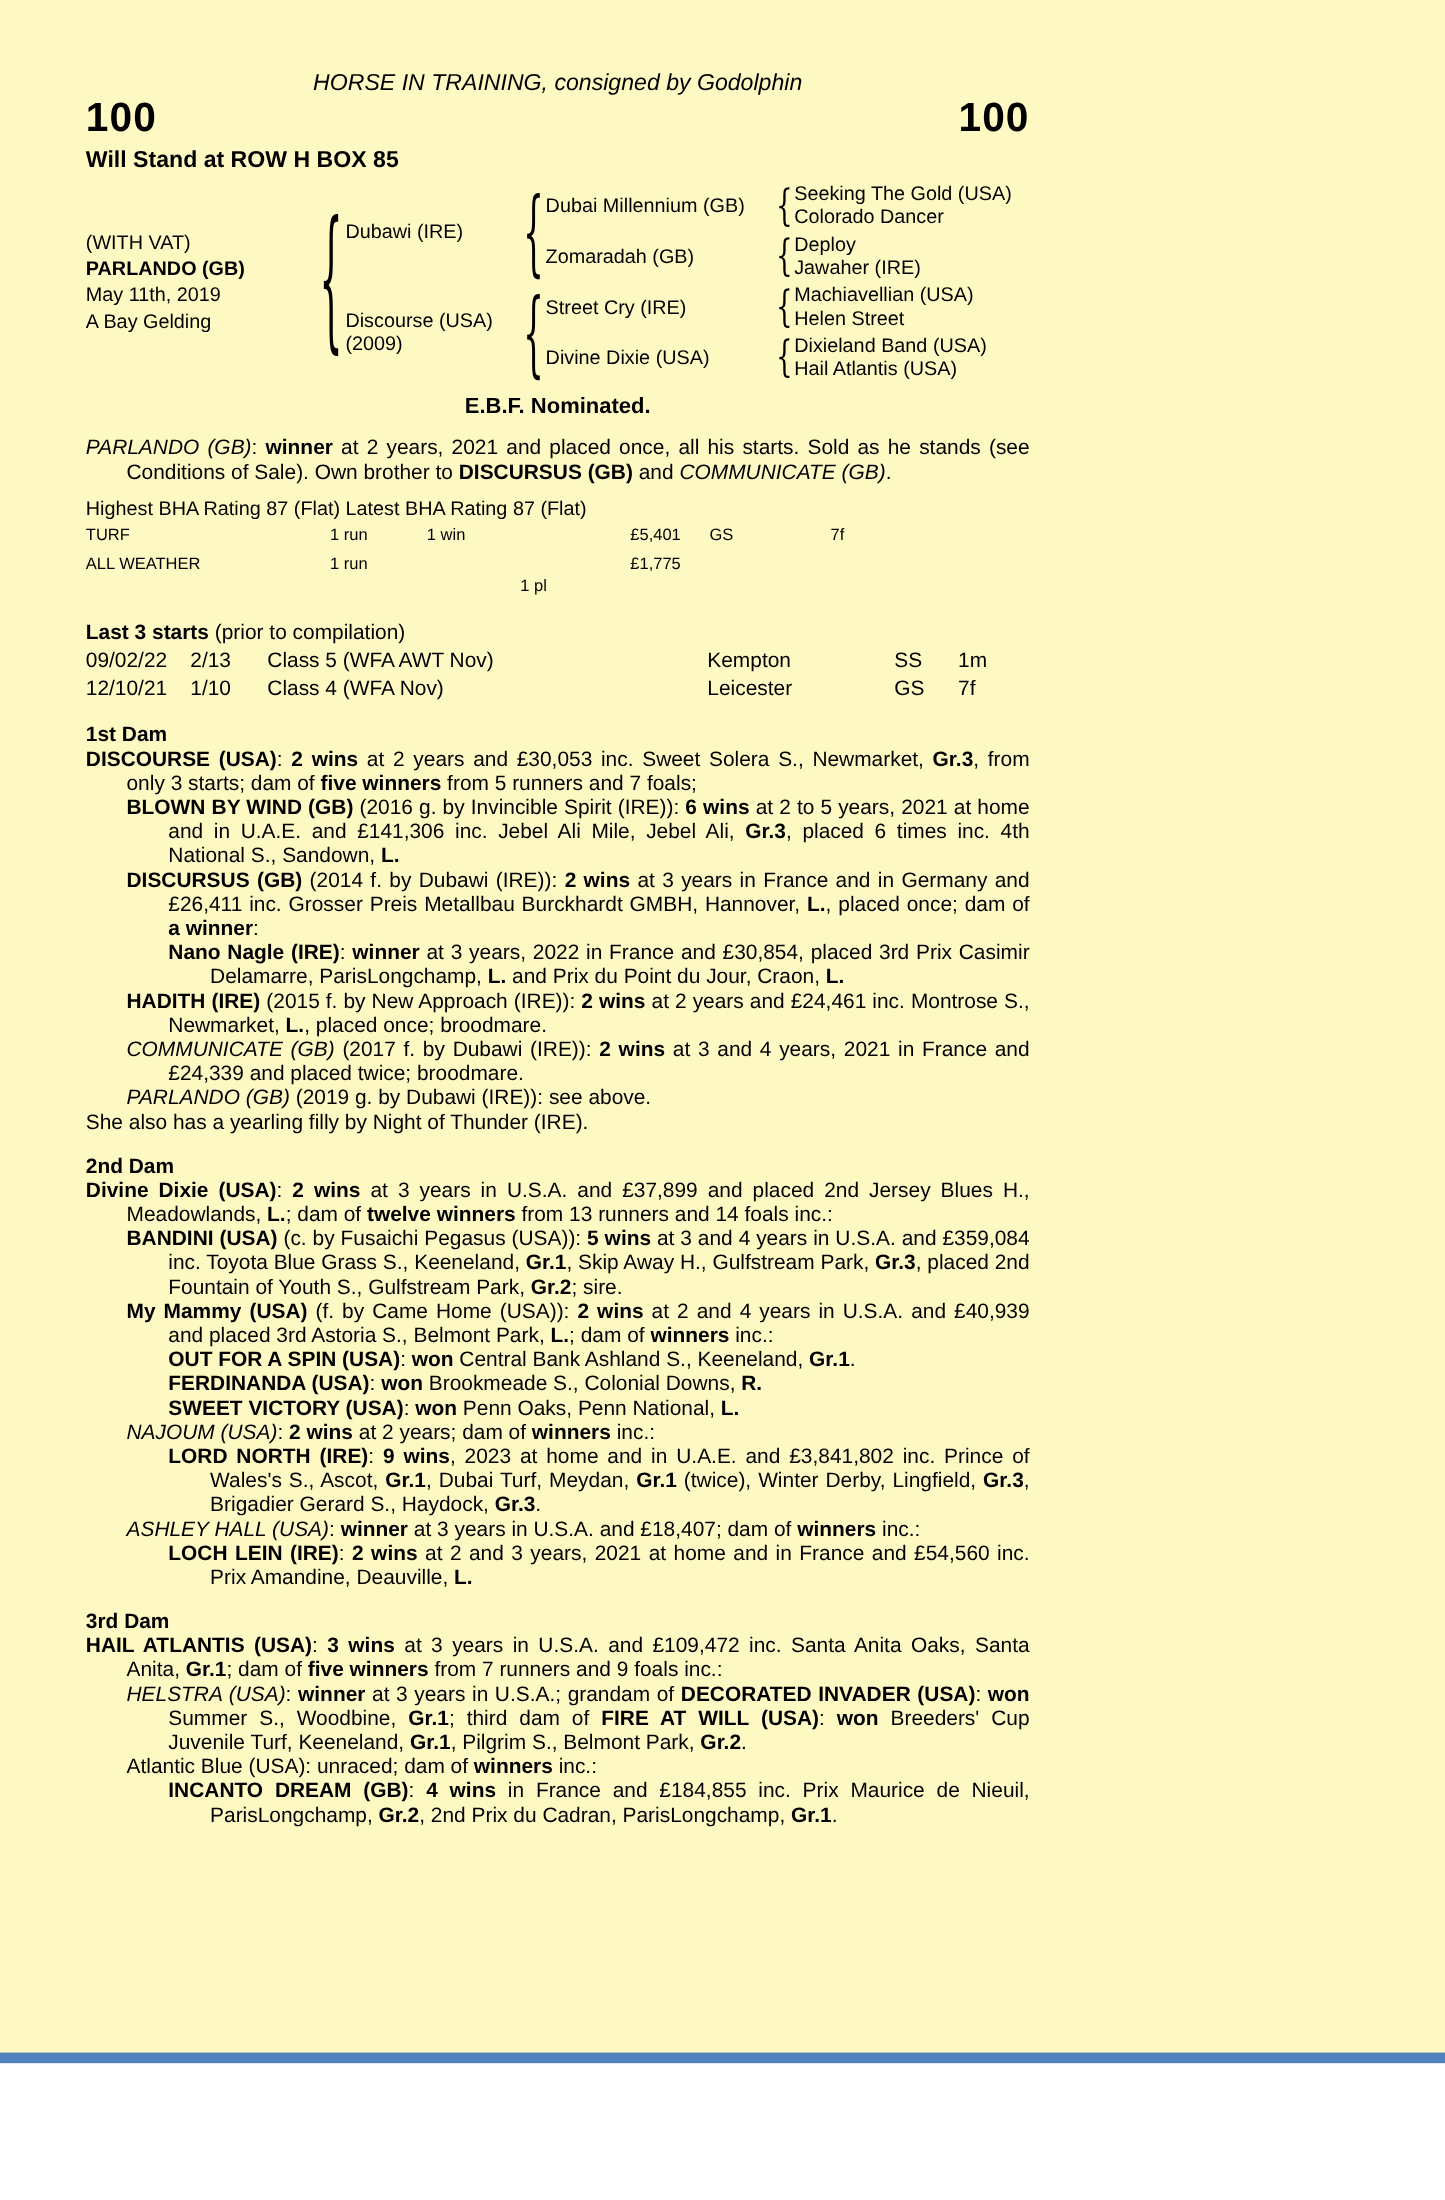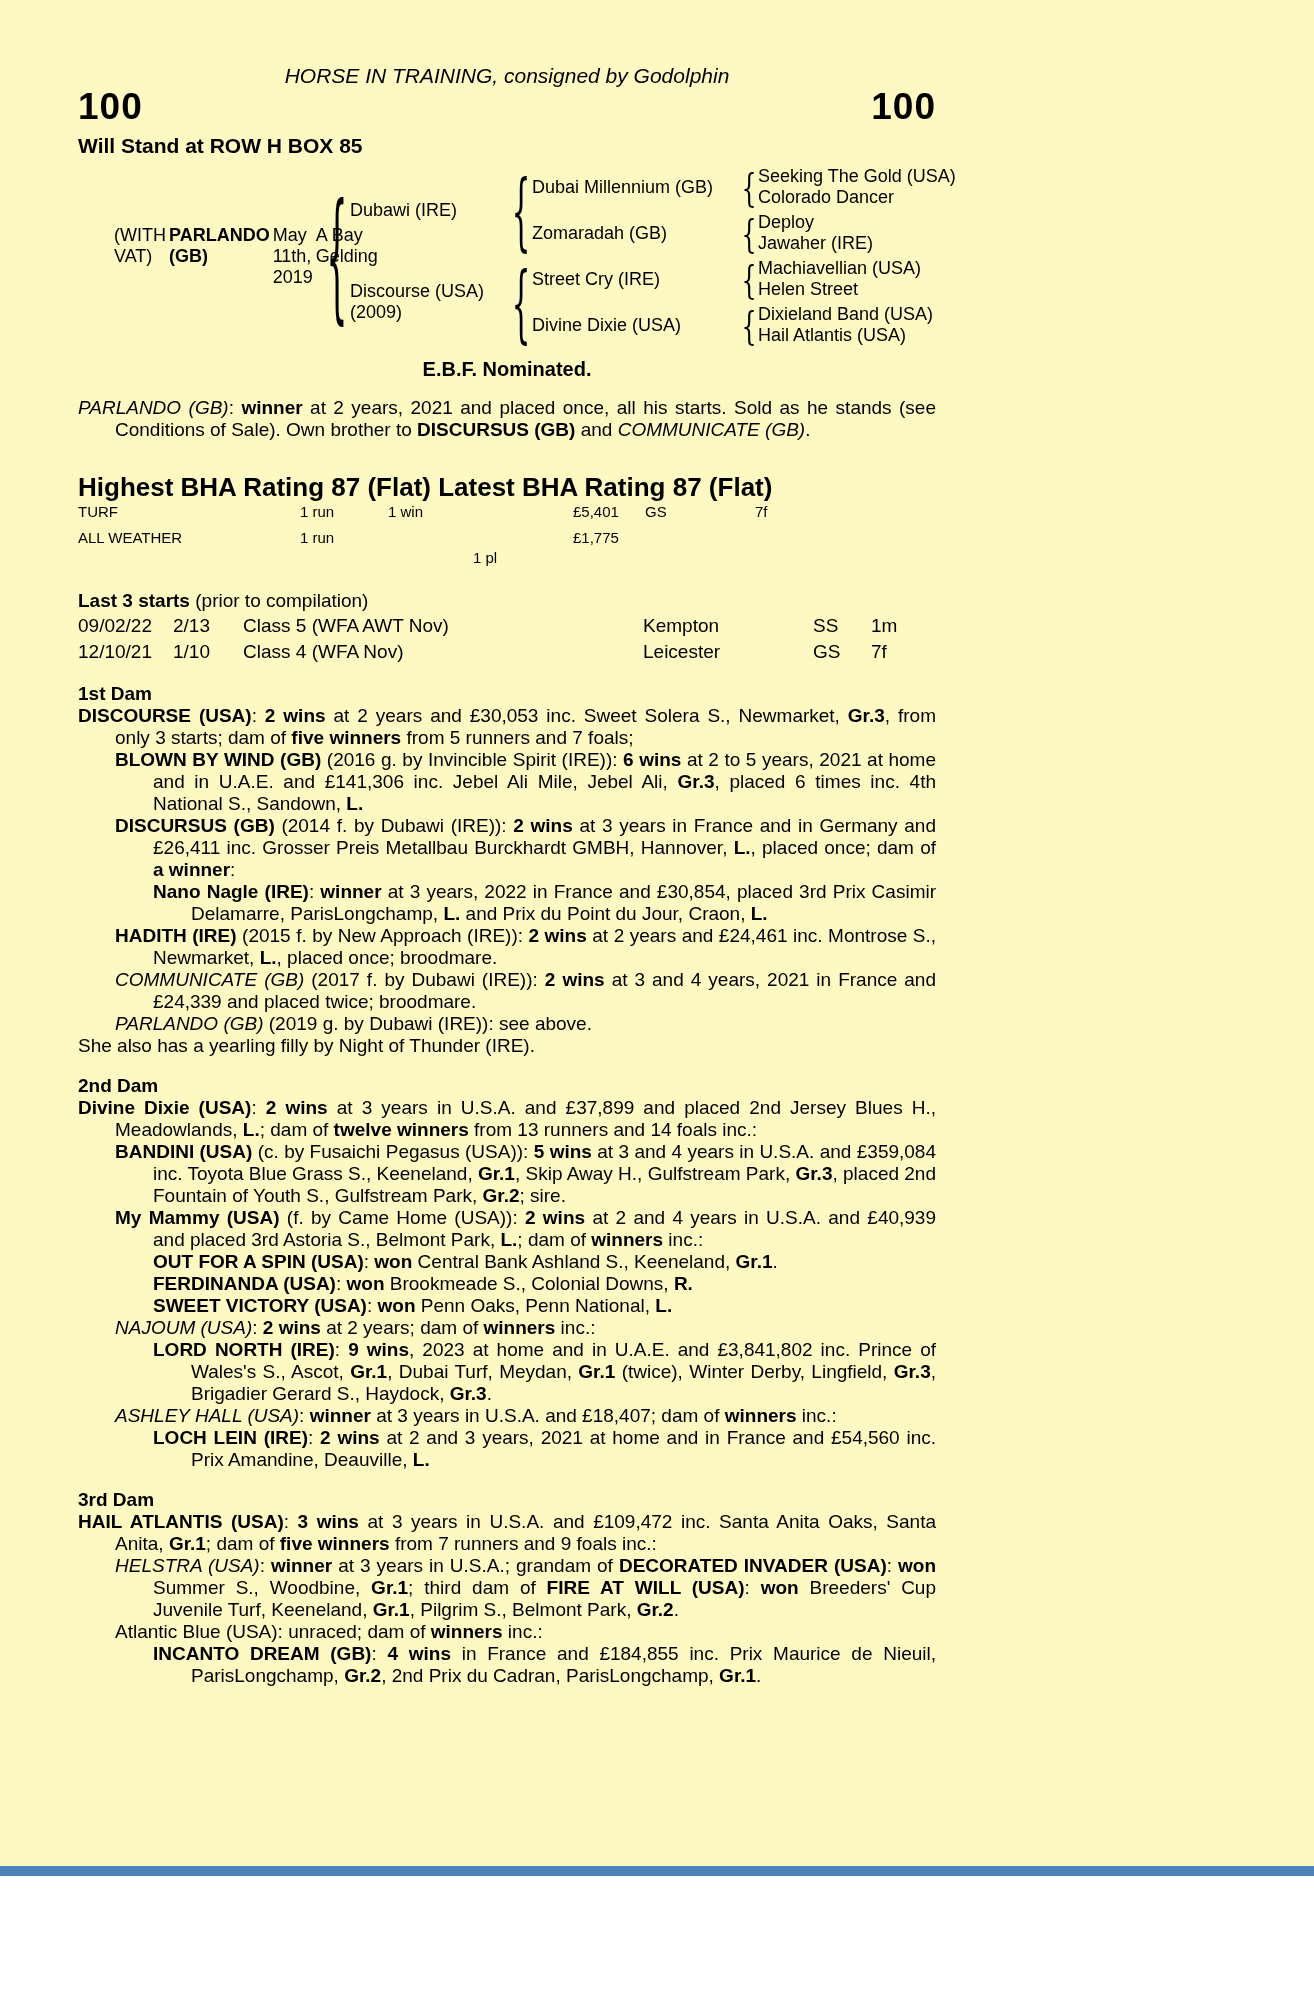--- a/index.html
+++ b/index.html
@@ -11,21 +11,21 @@
   .b { font-weight:bold; }
   .i { }
 
   .consignor { text-align:center; font-style:italic; font-size:21px; line-height:24px; }
   .lot-row { display:flex; justify-content:space-between; align-items:flex-start; margin-top:0px; }
   .lot-num { font-size:37px; font-weight:bold; line-height:38px; letter-spacing:1px; }
   .stand { font-size:21px; font-weight:bold; margin-top:8px; }
 
   
   .pedigree { display:flex; align-items:center; margin-top:8px; font-size:18px; }
-  .ped-info { width:210px; display:flex; flex-direction:row; gap:3px; line-height:21px;margin-left:36px; }
+  .ped-info { width:210px; display:flex; flex-direction:column; gap:3px; line-height:21px; }
   .ped-tree { display:flex; flex-direction:column; gap:4px; }
   .gen1-block { display:flex; align-items:center; }
   .gen1-name { width:160px; line-height:21px; }
   .gen2-stack { display:flex; flex-direction:column; gap:4px; }
   .gen2-block { display:flex; align-items:center; }
   .gen2-name { width:208px; white-space:nowrap; }
   .gen3-stack { display:flex; flex-direction:column; }
   .gen3 { line-height:21px; white-space:nowrap; }
   .brace { font-family:"DejaVu Serif",serif; line-height:0; display:flex; align-items:center; justify-content:center; overflow:visible; }
   .brace-sm { width:18px; font-size:34px; transform:scale(0.7,1.15); }
@@ -35,21 +35,21 @@
   .ebf { text-align:center; font-weight:bold; font-size:20px; margin-top:12px; }
 
   .para { font-size:19px; line-height:22px; text-align:justify; }
   .lvl0 { padding-left:37px; text-indent:-37px; }
   .lvl1 { margin-left:37px; padding-left:38px; text-indent:-38px; }
   .lvl2 { margin-left:75px; padding-left:38px; text-indent:-38px; }
   .run-b { font-weight:bold; }
   .run-i { font-style:italic; }
   .intro { margin-top:16px; }
 
-  .ratings-heading { font-size:26px; font-weight:bold; margin-top:34px; line-height:24px; }
+  .ratings-heading { font-size:18px; font-weight:normal; margin-top:9px; line-height:24px; }
   .r-row { display:flex; font-size:15px; line-height:26px; }
   .r-surface { width:222px; } .r-runs { width:88px; } .r-wins { width:85px; }
   .r-places { width:100px;margin-top:20px; } .r-earn { width:72px; } .r-going { width:110px; } .r-dist { flex:1; }
 
   .starts-heading { font-size:19px; margin-top:18px; line-height:24px; }
   .s-row { display:flex; font-size:19px; line-height:26px; }
   .s-date { width:95px; } .s-pos { width:70px; } .s-race { width:400px; }
   .s-course { width:170px; } .s-going { width:58px; } .s-dist { flex:1; }
 
   .dam-section { margin-top:18px; }

